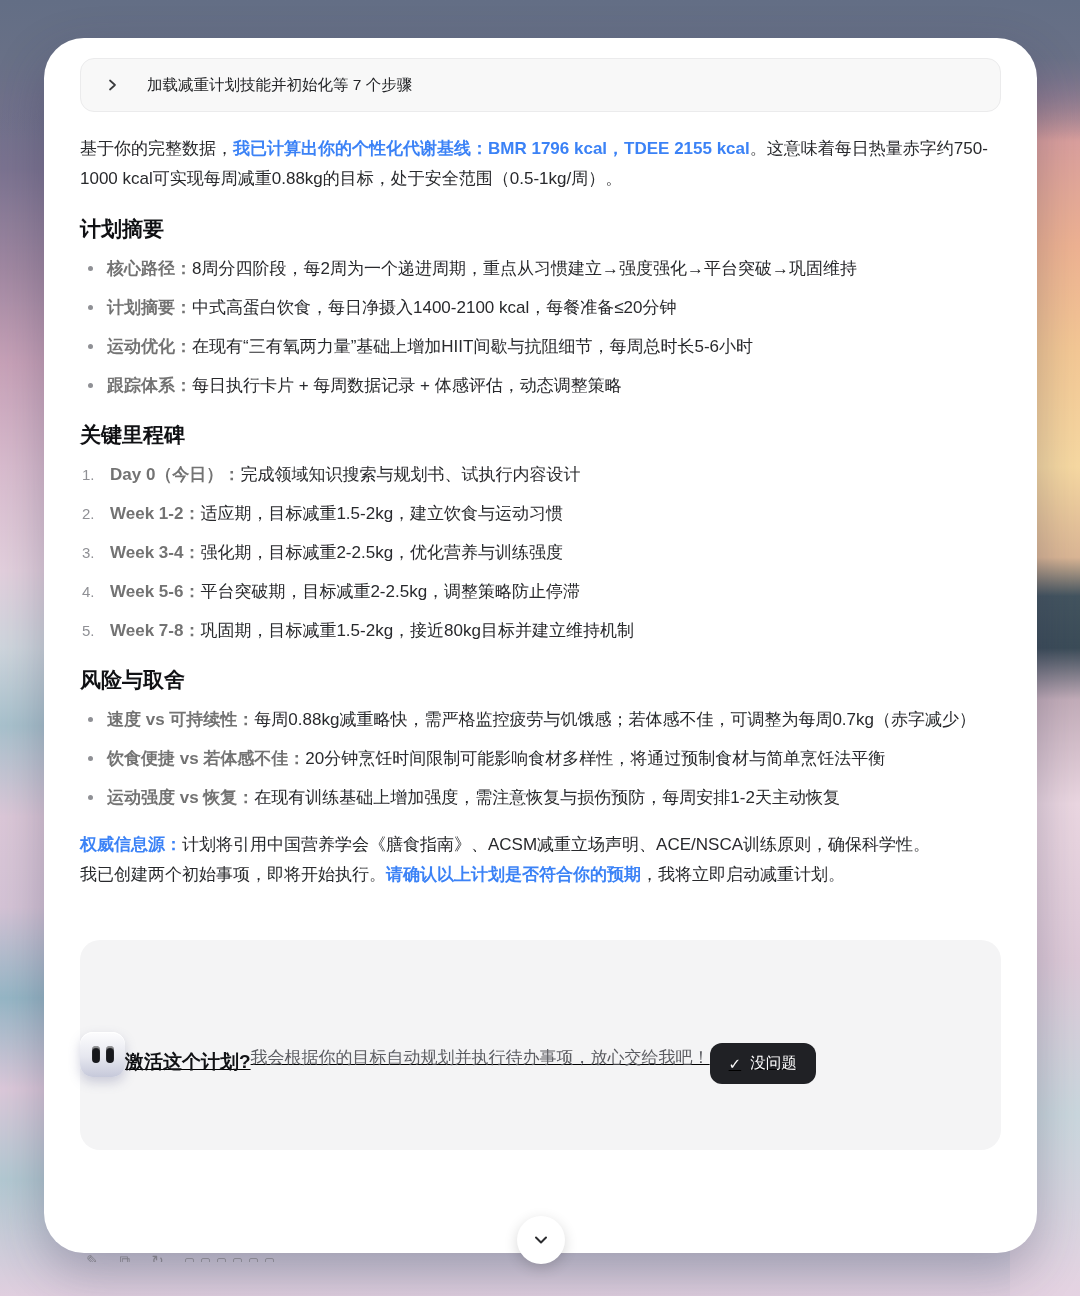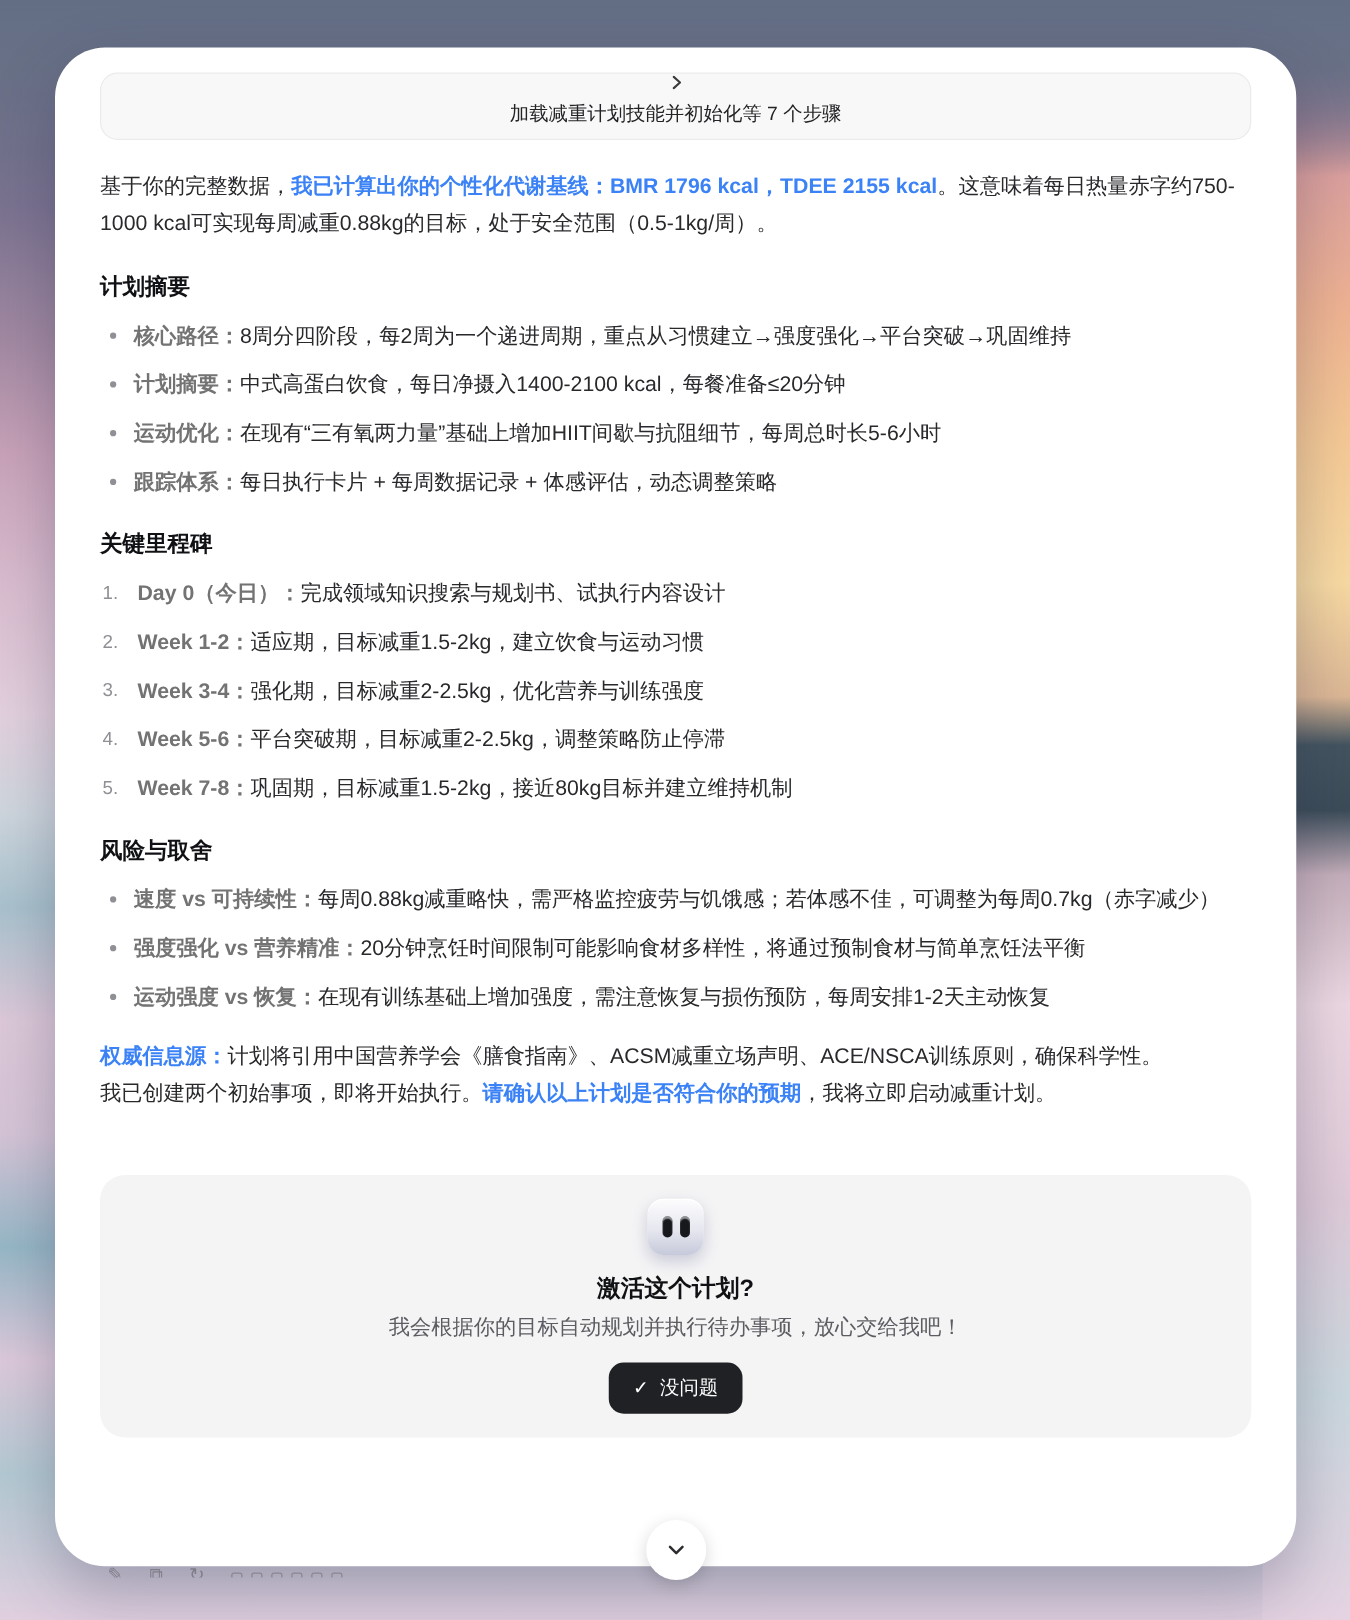--- a/index.html
+++ b/index.html
@@ -22,47 +22,47 @@
   }
   
   .card {
     position:absolute; left:44px; top:38px; width:993px; height:1215px;
     background:#ffffff; border-radius:40px; z-index:2;
     box-shadow:0 20px 50px rgba(45,45,80,.30);
     padding:20px 36px 0 36px;
   }
   .steps-bar {
     height:54px; border:1px solid #ebebec; background:#f8f8f8;
-    border-radius:14px; display:flex; align-items:center; gap:8px;
-    padding:0 24px; cursor:pointer; margin-bottom:22px;flex-direction:column;
+    border-radius:14px; display:flex; align-items:center; gap:28px;
+    padding:0 24px; cursor:pointer; margin-bottom:22px;
   }
   .steps-bar .chev svg { display:block; }
   .steps-label { font-size:15.5px; color:#222326; }
   .para { font-size:17px; line-height:30px; color:#28292c; }
   .b { font-weight:700; color:#3b82f6; }
   h3.sec {
-    font-size:18px; line-height:26px; font-weight:700; color:#101114;
+    font-size:21px; line-height:26px; font-weight:700; color:#101114;
     margin:22px 0 12px 0;
   }
   ul.items, ol.items { list-style:none; margin:2px 0 0 0; }
   ul.items li, ol.items li {
     position:relative; padding-left:27px; font-size:17px; line-height:29px;
     color:#28292c; margin-bottom:10px;
   }
   ol.items li { padding-left:30px; }
   .dot { position:absolute; left:8px; top:12px; width:5px; height:5px; border-radius:50%; background:#8f9095; }
   .num { position:absolute; left:2px; top:0; font-size:15px; color:#8f9095; }
   .lbl { font-weight:700; color:#737373; }
   .p-block { margin-top:18px; }
   .p-final { }
   
   .activation {
     margin-top:50px; height:210px; background:#f4f4f5; border-radius:20px;
-    display:flex; flex-direction:column; align-items:center; text-align:center;
-    padding-top:19px; position:relative;
+    display:flex; flex-direction:row; align-items:center; text-align:center;
+    padding-top:19px; position:relative;text-decoration:underline;
   }
   .robot {
     width:45px; height:45px; border-radius:13px;
     background:linear-gradient(180deg,#fdfdfe 0%,#e6e7ef 55%,#c6c9da 100%);
     box-shadow:0 5px 12px rgba(90,95,140,.28), inset 0 1px 0 #ffffff;
     display:flex; align-items:center; justify-content:center; gap:6px;
   }
   .eye { width:8px; height:17px; border-radius:4px; background:#17181c;
     box-shadow:inset 0 2px 1px rgba(255,255,255,.55); }
   .act-title { margin-top:15px; font-size:19px; font-weight:700; color:#101114; line-height:26px; }
@@ -128,21 +128,21 @@
       <li><span class="num">1.</span><span class="lbl">Day 0（今日）：</span><span>完成领域知识搜索与规划书、试执行内容设计</span></li>
       <li><span class="num">2.</span><span class="lbl">Week 1-2：</span><span>适应期，目标减重1.5-2kg，建立饮食与运动习惯</span></li>
       <li><span class="num">3.</span><span class="lbl">Week 3-4：</span><span>强化期，目标减重2-2.5kg，优化营养与训练强度</span></li>
       <li><span class="num">4.</span><span class="lbl">Week 5-6：</span><span>平台突破期，目标减重2-2.5kg，调整策略防止停滞</span></li>
       <li><span class="num">5.</span><span class="lbl">Week 7-8：</span><span>巩固期，目标减重1.5-2kg，接近80kg目标并建立维持机制</span></li>
     </ol>
 
   <h3 class="sec">风险与取舍</h3>
   <ul class="items">
       <li><span class="dot"></span><span class="lbl">速度 vs 可持续性：</span><span>每周0.88kg减重略快，需严格监控疲劳与饥饿感；若体感不佳，可调整为每周0.7kg（赤字减少）</span></li>
-      <li><span class="dot"></span><span class="lbl">强度强化 vs 营养精准：</span><span>20分钟烹饪时间限制可能影响食材多样性，将通过预制食材与简单烹饪法平衡</span></li>
+      <li><span class="dot"></span><span class="lbl">饮食便捷 vs 若体感不佳：</span><span>20分钟烹饪时间限制可能影响食材多样性，将通过预制食材与简单烹饪法平衡</span></li>
       <li><span class="dot"></span><span class="lbl">运动强度 vs 恢复：</span><span>在现有训练基础上增加强度，需注意恢复与损伤预防，每周安排1-2天主动恢复</span></li>
     </ul>
 
   <p class="para p-block"><span class="b">权威信息源：</span><span>计划将引用中国营养学会《膳食指南》、ACSM减重立场声明、ACE/NSCA训练原则，确保科学性。</span></p>
 
   <p class="para p-final"><span>我已创建两个初始事项，即将开始执行。</span><span class="b">请确认以上计划是否符合你的预期</span><span>，我将立即启动减重计划。</span></p>
 
   <div class="activation">
     <div class="robot">
       <span class="eye"></span>

